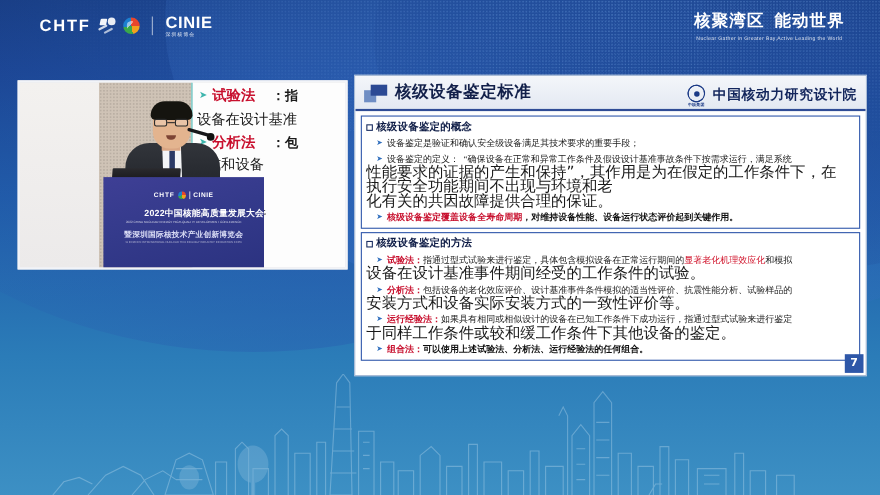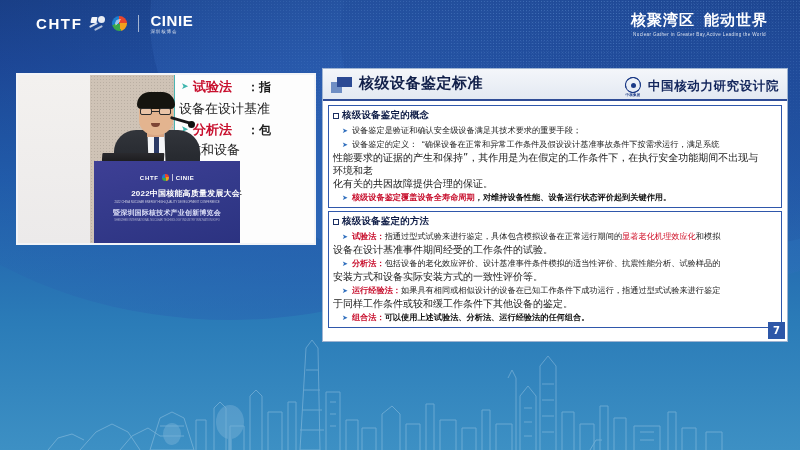--- a/index.html
+++ b/index.html
@@ -284,27 +284,27 @@
     display:flex; align-items:center; gap:3px;
   }
   .sq { display:inline-block; width:6px;height:6px;border:1.2px solid #1b2f63; }
   .bullet-row {
     display:flex; gap:4px; align-items:flex-start;
     margin: 1px 0 0 0;
   }
   .arw { color:#2f6ebd; font-size:7px; line-height:13px; flex:0 0 auto; padding-left:9px;}
   .txt {
     font-size: 8.2px; line-height: 13px; color:#1a1a1a;
-    font-family:Liberation Sans, sans-serif;
+    font-family:Liberation Serif, serif;
     letter-spacing: 0px;
   }
   .txt b { color:#c8102e; font-weight:700; }
   .txt .bk { color:#101010; font-weight:700; }
   .txt .rd { color:#d01028; }
-  .cont { font-size:10px; line-height:13px; color:#1a1a1a;
+  .cont { font-size:14px; line-height:13px; color:#1a1a1a;
           font-family:"DejaVu Sans", sans-serif; padding-left:0px; }
 
   .page-badge {
     position:absolute; right: 2px; bottom: 2px;
     width: 17px; height: 17px;
     background:#2e57a8; color:#fff;
     font-size: 10px; font-weight:700;
     display:flex; align-items:center; justify-content:center;
     font-family:"DejaVu Sans", sans-serif;
   }

